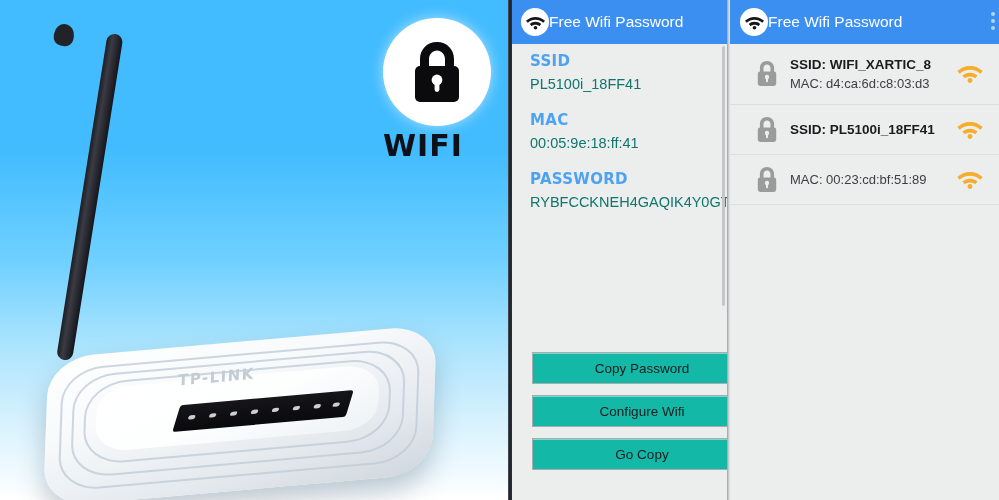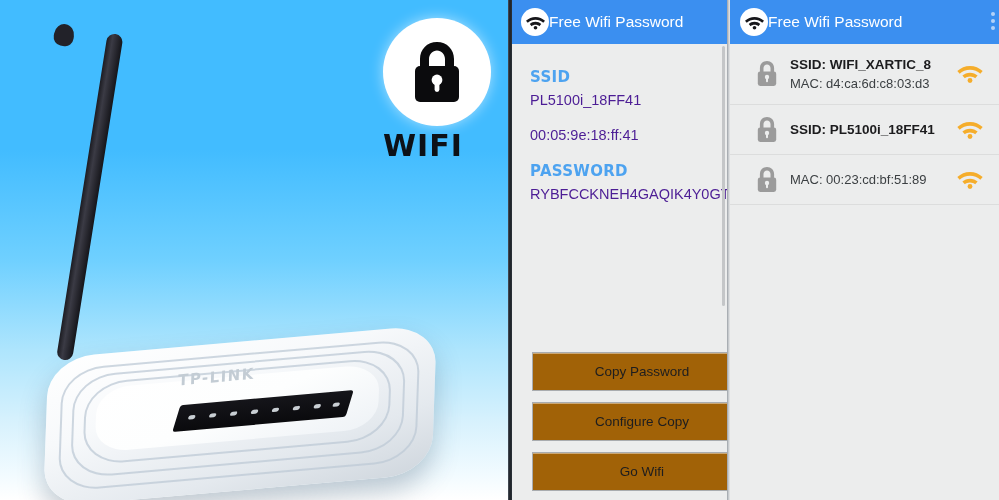--- a/index.html
+++ b/index.html
@@ -90,31 +90,31 @@
     height:44px;background:#3b8ff0;display:flex;align-items:center;
     padding-left:9px;box-sizing:border-box;
   }
   .appbar-icon{
     width:28px;height:28px;border-radius:50%;background:#ffffff;
     display:flex;align-items:center;justify-content:center;flex:none;
   }
   .appbar-title{
     color:#ffffff;font-size:15.5px;white-space:nowrap;
   }
-  .detail{padding:24px 0 0 18px;}
+  .detail{padding:8px 0 0 18px;}
   .d-label{
     color:#4da3f0;font-size:15px;font-weight:bold;letter-spacing:.3px;
     margin-bottom:6px;font-family:"DejaVu Sans", sans-serif;
   }
   .d-value{
-    color:#4c1d95;font-size:14.5px;margin-bottom:19px;white-space:nowrap;
+    color:#0f766e;font-size:14.5px;margin-bottom:19px;white-space:nowrap;
   }
   .btn-stack{position:absolute;left:20px;top:352px;width:220px;}
   .btn{
-    height:39px;background:#a16207;border:1px solid #a9acaf;
+    height:32px;background:#14b8a6;border:1px solid #a9acaf;
     margin-bottom:11px;display:flex;align-items:center;justify-content:center;
     font-size:13.5px;color:#1d1d1f;box-sizing:border-box;
     box-shadow:inset 0 1px 0 rgba(255,255,255,.45);
   }
   .mid-scroll{
     position:absolute;right:2px;top:46px;width:3px;height:260px;
     background:#c4c6c8;border-radius:2px;
   }
 
   
@@ -202,31 +202,32 @@
           <path d="M12 8.2c-2.8 0-5.3 1.1-7.2 2.8l2.3 2.6C8.3 12.5 10 11.8 12 11.8s3.7.7 4.9 1.8l2.3-2.6C17.3 9.3 14.8 8.2 12 8.2z" fill="#17171b"></path>
           <circle cx="12" cy="15.6" r="2.3" fill="#17171b"></circle>
         </svg>
       </span>
       <span class="appbar-title">Free Wifi Password</span>
     </div>
 
     <div class="detail">
       <div class="d-label">SSID</div>
       <div class="d-value">PL5100i_18FF41</div>
+      <div class="d-label">MAC</div>
       <div class="d-value">00:05:9e:18:ff:41</div>
       <div class="d-label">PASSWORD</div>
       <div class="d-value">RYBFCCKNEH4GAQIK4Y0GTO</div>
     </div>
 
     <div class="mid-scroll"></div>
 
     <div class="btn-stack">
       <div class="btn">Copy Password</div>
-      <div class="btn">Configure Copy</div>
-      <div class="btn">Go Wifi</div>
+      <div class="btn">Configure Wifi</div>
+      <div class="btn">Go Copy</div>
     </div>
   </div>
 
   <div class="divider-light"></div>
 
   <div class="panel-right">
 
     <div class="appbar2">
       <span class="appbar-icon">
         <svg width="19" height="15" viewBox="0 0 24 18">

